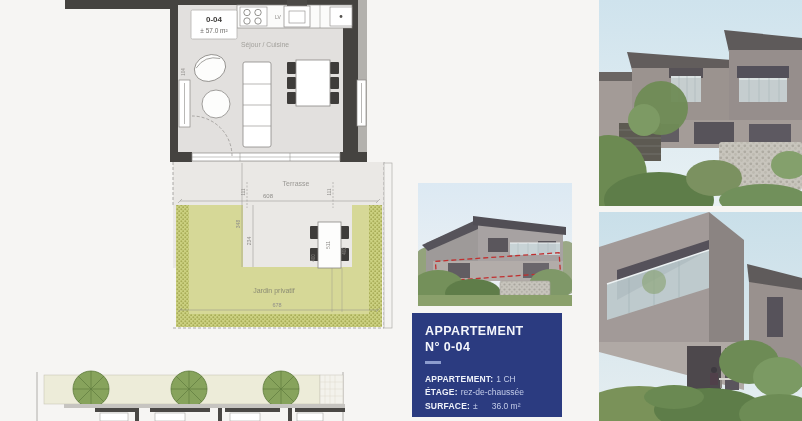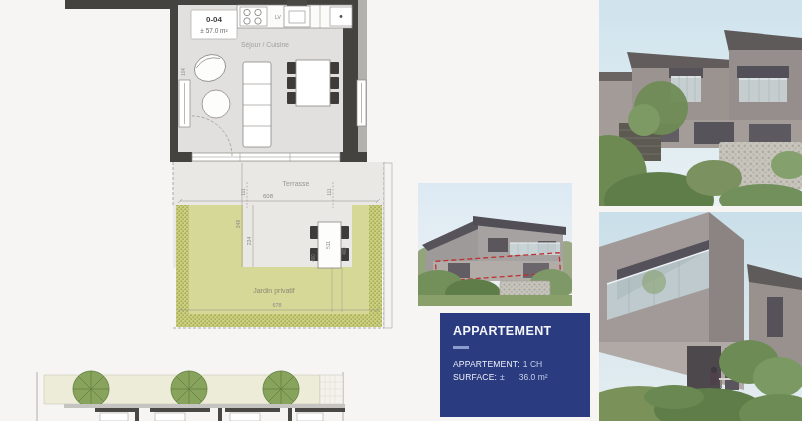--- a/index.html
+++ b/index.html
@@ -3,26 +3,26 @@
 <meta charset="utf-8">
 <style>
   html,body{margin:0;padding:0;}
   body{font-family:"Liberation Sans",sans-serif;}
   .stage{position:relative;width:802px;height:421px;background:#f6f5f3;overflow:hidden;padding-left:20px;}
   .plan-svg{position:absolute;left:0;top:0;width:410px;height:421px;}
   .plan-svg text{font-family:"Liberation Sans",sans-serif;}
   .card-photo{position:absolute;left:418px;top:183px;width:154px;height:123px;}
   .photo-top{position:absolute;left:599px;top:0px;width:203px;height:206px;}
   .photo-bottom{position:absolute;left:599px;top:212px;width:203px;height:209px;}
-  .info-panel{position:absolute;left:440px;top:313px;width:150px;height:104px;box-sizing:border-box;
+  .info-panel{position:absolute;left:412px;top:313px;width:150px;height:104px;box-sizing:border-box;
     background:#2b3b80;padding:11px 8px 0 13px;color:#fff;}
   .panel-title{font-size:12.5px;font-weight:700;letter-spacing:.4px;line-height:1.25;color:#f4f6fb;}
   .panel-dash{width:16px;height:3px;background:#8d9cce;margin:6px 0 9px 0;}
   .panel-row{font-size:8.5px;line-height:1.55;white-space:nowrap;}
-  .panel-row .lbl{font-weight:400;color:#eef1f9;letter-spacing:.2px;}
+  .panel-row .lbl{font-weight:700;color:#eef1f9;letter-spacing:.2px;}
   .panel-row .val{color:#c3cce8;margin-left:3px;text-align:right;}
   .panel-row .val2{color:#c3cce8;margin-left:14px;}
 </style>
 </head>
 <body>
 
 <div class="stage">
 
   <svg class="plan-svg" viewBox="0 0 410 421">
     <defs>
@@ -252,24 +252,28 @@
       <ellipse cx="55" cy="110" rx="28" ry="14" fill="#5f7d49"></ellipse>
       <ellipse cx="133" cy="102" rx="22" ry="16" fill="#7f9868"></ellipse>
       <rect x="82" y="98" width="50" height="17" rx="2" fill="#c7c4bc" stroke="#a5a29a" stroke-width="0.6"></rect>
       <rect x="82" y="98" width="50" height="17" rx="2" fill="url(#gab1)"></rect>
       <rect x="0" y="112" width="154" height="11" fill="#8aa06b"></rect>
     </g>
   </svg>
 
   <div class="info-panel">
     <div class="panel-title">APPARTEMENT</div>
+    <div class="panel-title">N° 0-04</div>
     <div class="panel-dash"></div>
     <div>
       <div class="panel-row">
         <span class="lbl">APPARTEMENT:</span><span class="val">1 CH</span>
+      </div>
+      <div class="panel-row">
+        <span class="lbl">ÉTAGE:</span><span class="val">rez-de-chaussée</span>
       </div>
       <div class="panel-row">
         <span class="lbl">SURFACE:</span><span class="val">±</span><span class="val2">36.0 m²</span>
       </div>
     </div>
   </div>
 
   <svg class="photo-top" viewBox="0 0 203 206">
     <defs>
       <linearGradient id="sky2" x1="0" y1="0" x2="0" y2="1">

